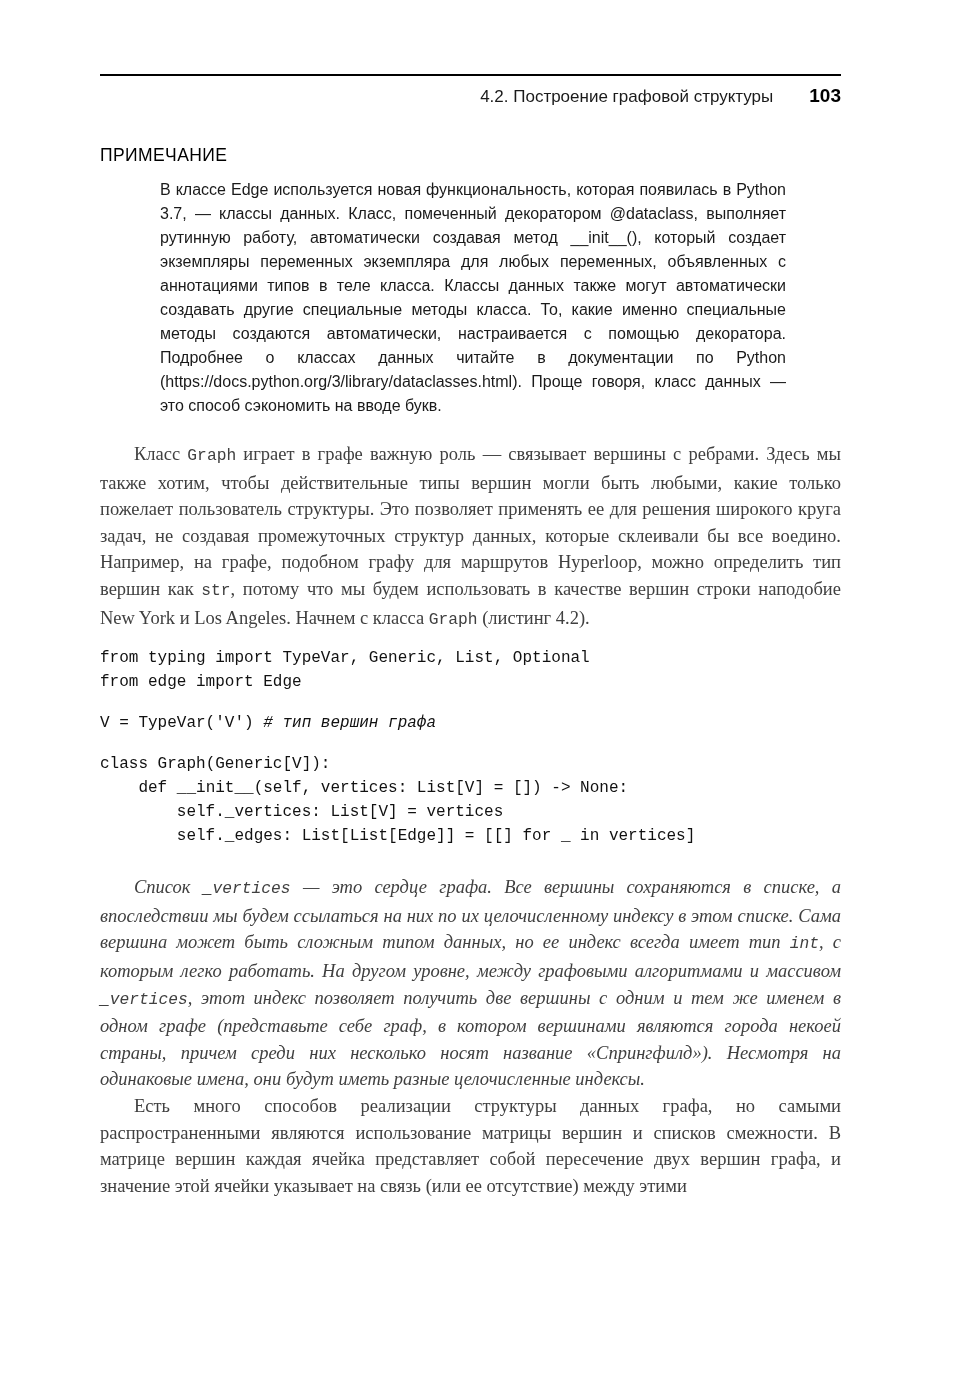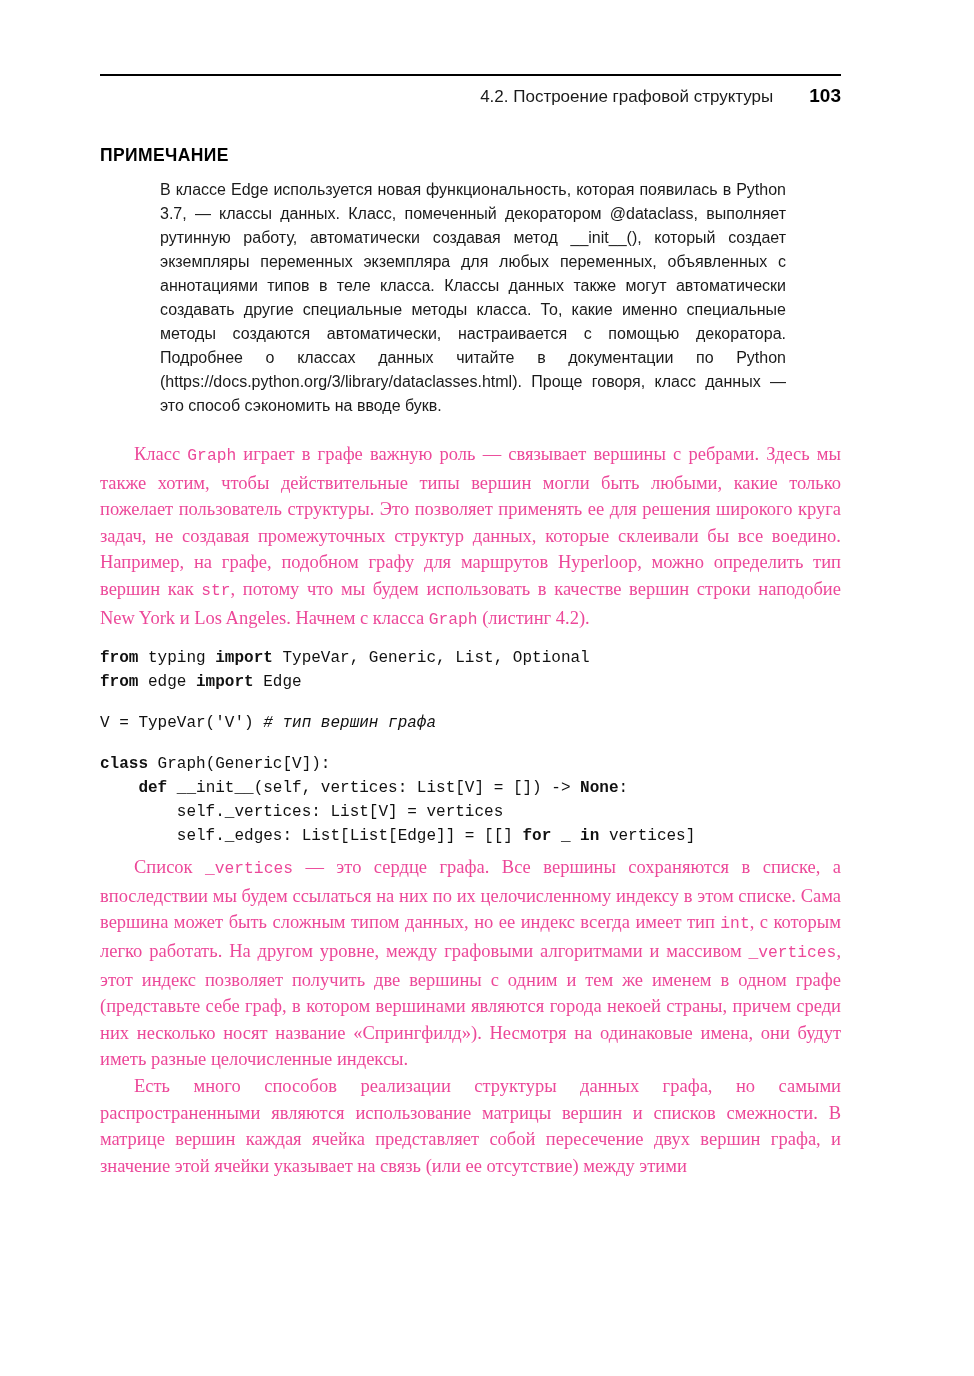--- a/index.html
+++ b/index.html
@@ -30,45 +30,45 @@
     font-weight: bold;
     font-size: 19px;
     margin-left: 36px;
     color: #000;
   }
 
   
   .note { margin-top: 38px; }
   .note-heading {
     font-family: "Liberation Sans", sans-serif;
-    font-weight: bold;
+    font-weight: normal;
     font-size: 17.5px;
     letter-spacing: 0.4px;
     color: #000;
   }
   .note-body {
     margin: 12px 55px 0 60px;
     font-family: "Liberation Sans", sans-serif;
     font-size: 16px;
     line-height: 24px;
     text-align: justify;
     color: #1a1a1a;
   }
 
   
   .para {
     font-family: "Liberation Serif", serif;
     font-size: 18.5px;
     line-height: 26.6px;
     text-align: justify;
     text-indent: 34px;
-    color: #ec4899;
+    color: #404040;
   }
   .para.first-after-note { margin-top: 23px; }
-  .para.after-code { margin-top: 6px; }
+  .para.after-code { margin-top: 26px; font-style: italic; }
 
   
   .listing-caption {
     margin-top: 16px;
     font-family: "Liberation Sans", sans-serif;
     font-size: 16.5px;
     color: #000;
   }
   .listing-label { font-weight: bold; margin-right: 6px; }
   .code {
@@ -79,21 +79,21 @@
     color: #111;
     white-space: pre;
   }
   .code-line.empty { height: 17px; line-height: 17px; }
 
   
   .seg-code {
     font-family: "Liberation Mono", "DejaVu Sans Mono", monospace;
     font-size: 0.88em;
   }
-  .seg-kw { font-weight: bold; text-align: center; }
+  .seg-kw { font-weight: normal; text-align: center; }
   .seg-cm { font-style: italic; }
 </style>
 </head>
 <body>
 
 <div class="page">
 
   <header>
     <div class="header-rule"></div>
     <div class="header-line">

